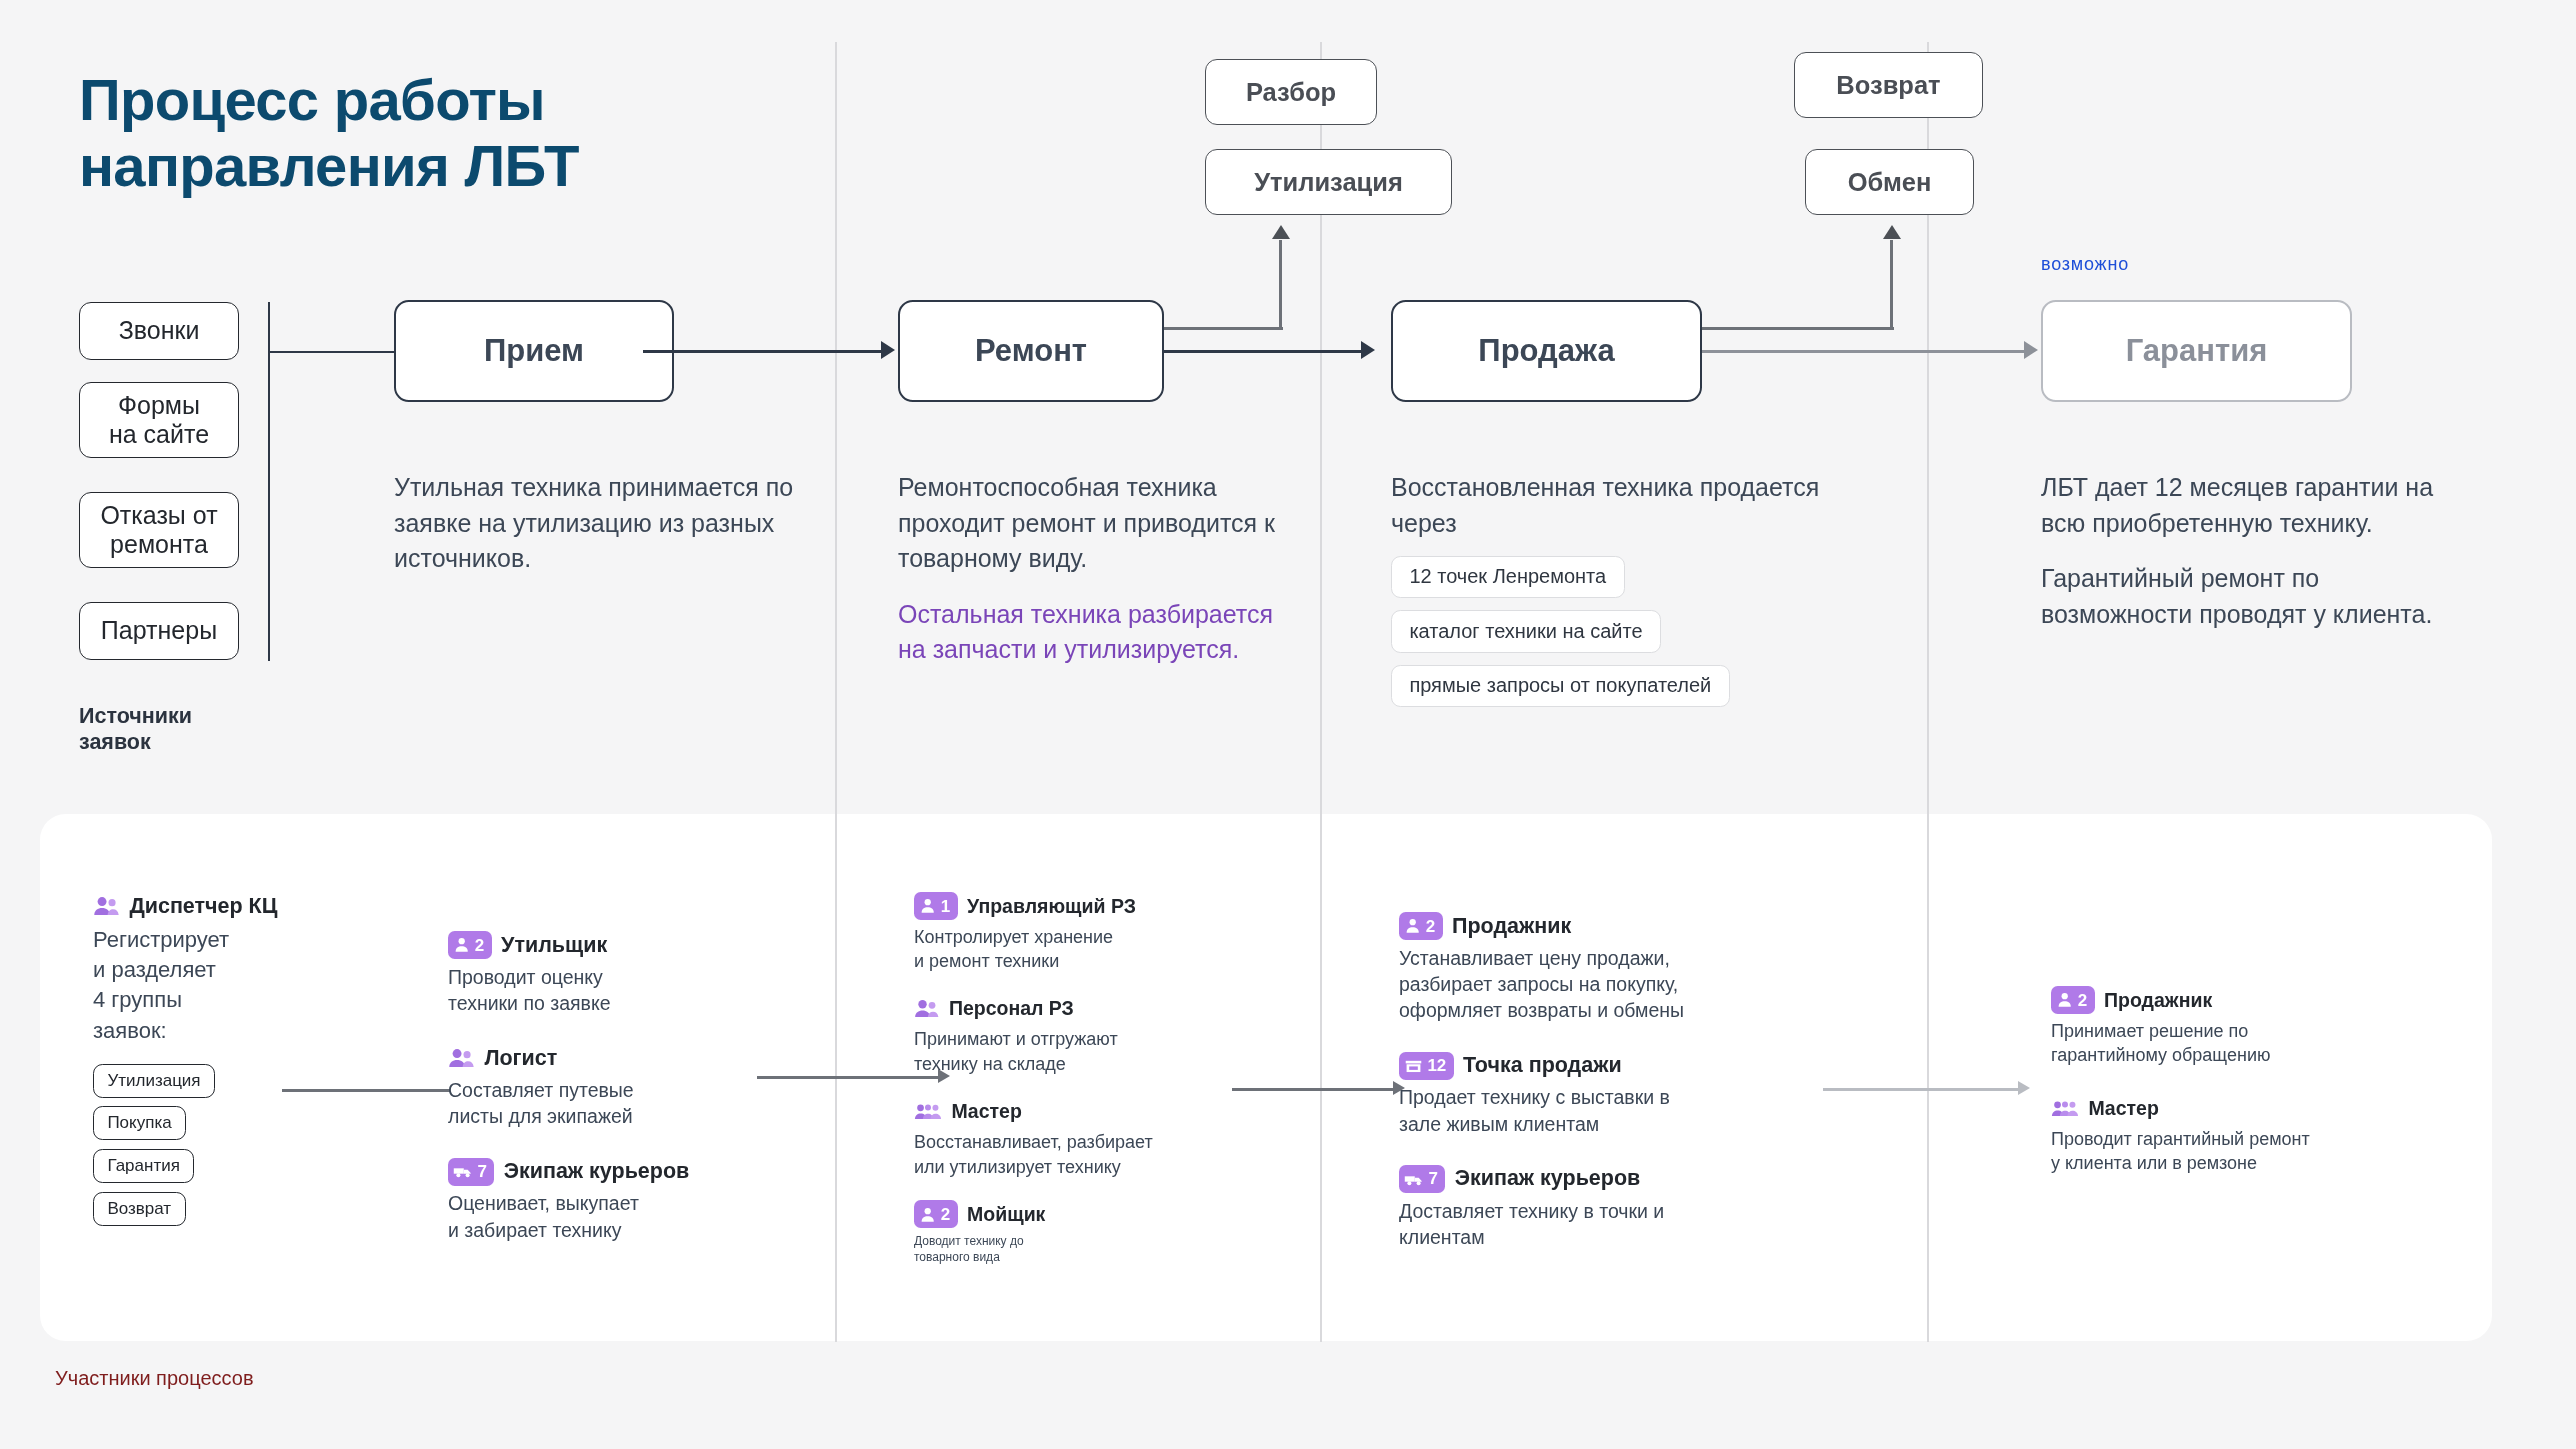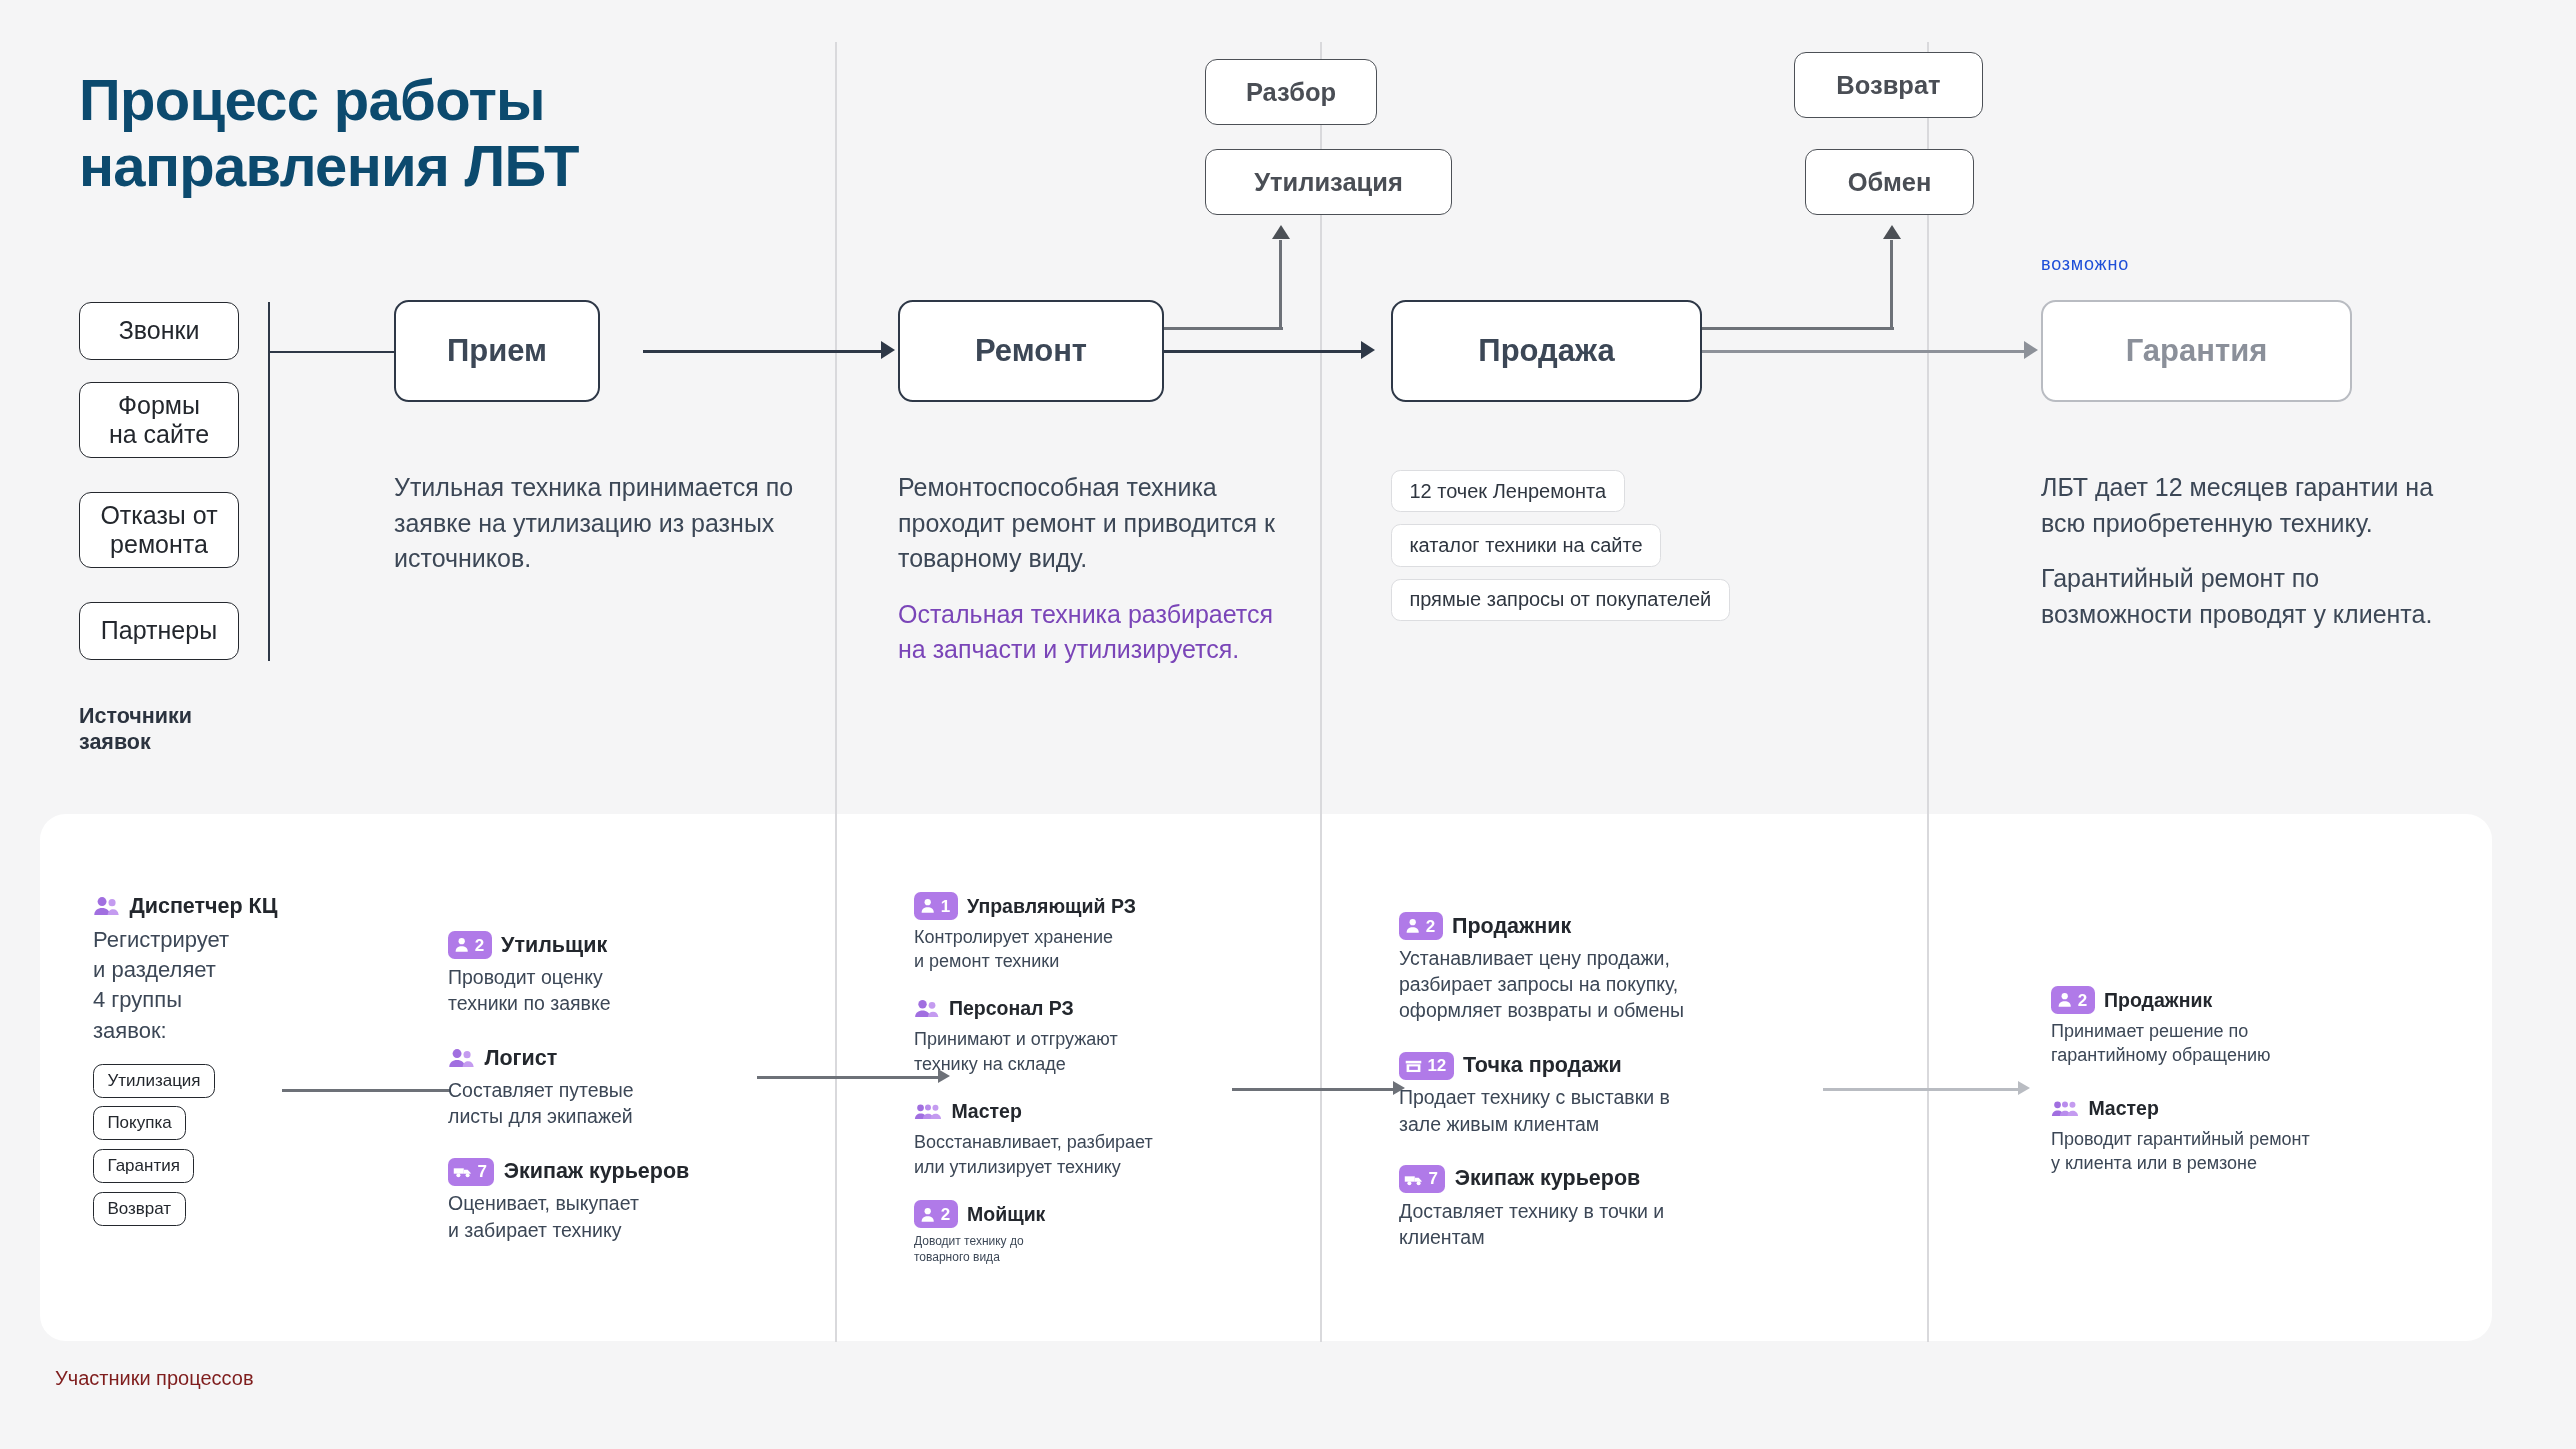--- a/index.html
+++ b/index.html
@@ -129,21 +129,21 @@
 на сайте</div>
   <div class="chip" style="left:79px; top:492px; width:160px; height:76px; white-space:pre-line;">Отказы от
 ремонта</div>
   <div class="chip" style="left:79px; top:602px; width:160px; height:58px;">Партнеры</div>
   <div class="sources-label">Источники
 заявок</div>
 
   <div class="ln" style="left:268px; top:302px; width:2px; height:359px;"></div>
   <div class="ln" style="left:268px; top:351px; width:127px; height:2px;"></div>
 
-  <div class="pbox" style="left:394px; top:300px; width:206px; height:102px;">Прием</div>
+  <div class="pbox" style="left:394px; top:300px; width:280px; height:102px;">Прием</div>
   <div class="pbox" style="left:1391px; top:300px; width:311px; height:102px;">Продажа</div>
   <div class="pbox" style="left:898px; top:300px; width:266px; height:102px;">Ремонт</div>
   <div class="pbox ghost" style="left:2041px; top:300px; width:311px; height:102px;">Гарантия</div>
   <div class="maybe" style="left:2041px; top:254px;">возможно</div>
 
   <div class="obox" style="left:1205px; top:59px; width:172px; height:66px;">Разбор</div>
   <div class="obox" style="left:1205px; top:149px; width:247px; height:66px;">Утилизация</div>
   <div class="obox" style="left:1794px; top:52px; width:189px; height:66px;">Возврат</div>
   <div class="obox" style="left:1805px; top:149px; width:169px; height:66px;">Обмен</div>
 
@@ -167,20 +167,21 @@
   <div class="body-col" style="left:898px; top:470px; width:409px;">
     <p>Ремонтоспособная техника проходит ремонт и приводится к товарному виду.</p>
     <p class="accent">Остальная техника разбирается на запчасти и утилизируется.</p>
   </div>
 
   <div class="body-col" style="left:394px; top:470px; width:416px;">
     <p>Утильная техника принимается по заявке на утилизацию из разных источников.</p>
   </div>
 
   <div class="body-col" style="left:1391px; top:470px; width:443px;">
+    <p style="margin-bottom:14.8px;">Восстановленная техника продается через</p>
     <span class="tag">12 точек Ленремонта</span><br>
     <span class="tag">каталог техники на сайте</span><br>
     <span class="tag">прямые запросы от покупателей</span>
   </div>
 
   <div class="body-col" style="left:2041px; top:470px; width:416px;">
     <p>ЛБТ дает 12 месяцев гарантии на всю приобретенную технику.</p>
     <p>Гарантийный ремонт по возможности проводят у клиента.</p>
   </div>
 

